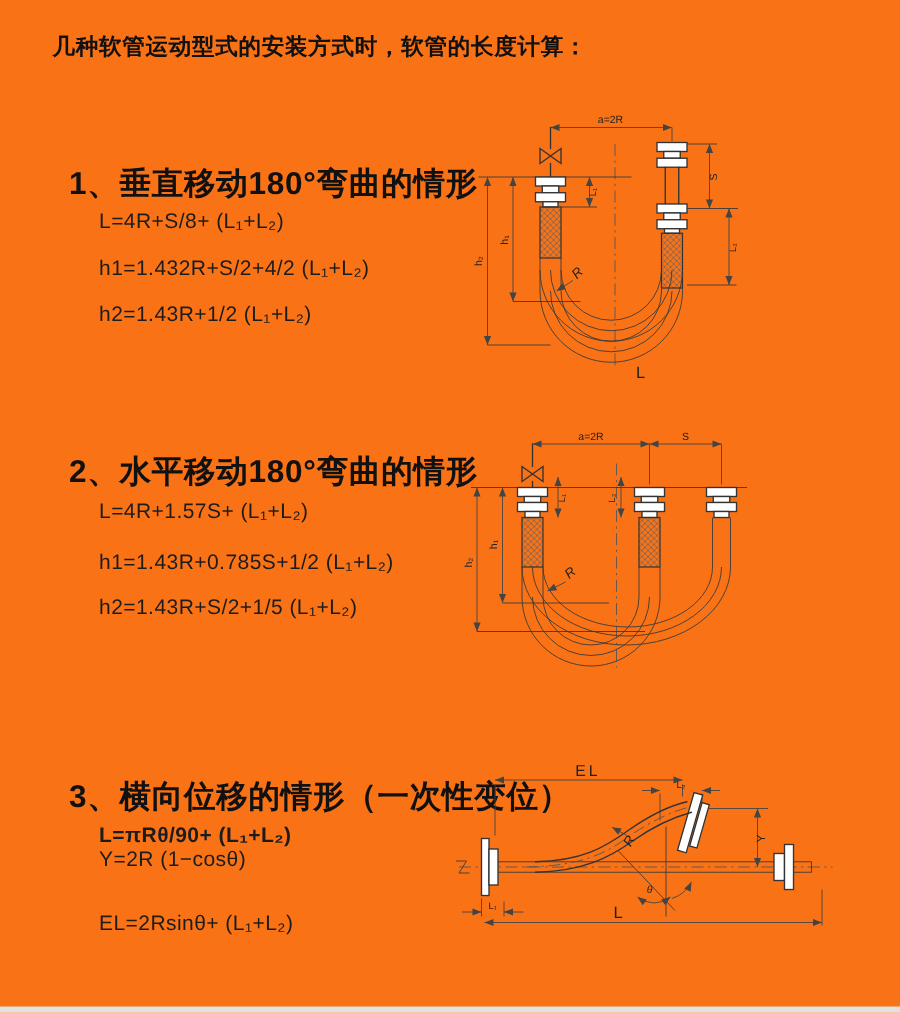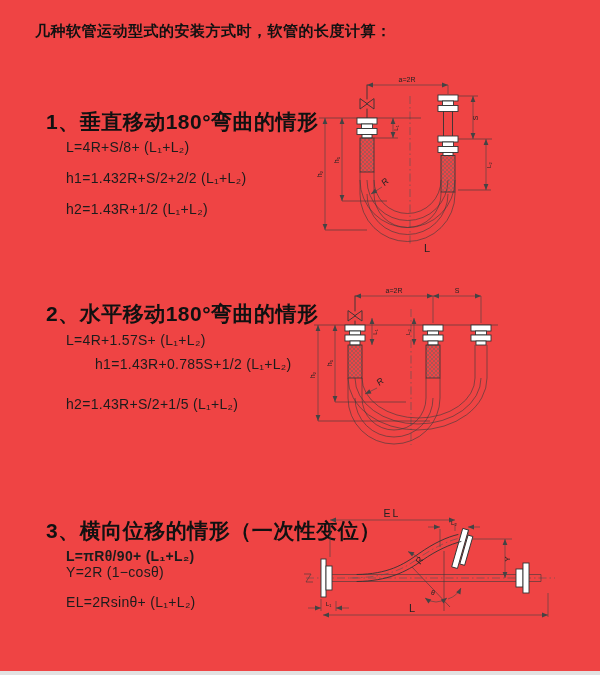--- a/index.html
+++ b/index.html
@@ -1,17 +1,17 @@
 <!DOCTYPE html>
 <html><head>
 <meta charset="utf-8">
 <style>
   html,body { margin:0; padding:0; background:#fff; }
   .page {
-    position:relative; width:600px; height:675px; background:#ef4444;
+    position:relative; width:600px; height:675px; background:#f97316;
     font-family:"Liberation Sans","DejaVu Sans",sans-serif; color:#1a1a1a;
     overflow:hidden;
   }
   .title {
     position:absolute; left:35px; top:22px;
     font-size:15px; font-weight:700; letter-spacing:0.5px; color:#111;
   }
   .section { position:absolute; left:46px; }
   .sec-heading { position:absolute; left:0; top:0; font-size:21px; font-weight:700; color:#111; letter-spacing:0.5px; white-space:nowrap; }
   .formula { position:absolute; left:20px; font-size:14px; color:#1c1c1c; letter-spacing:0.3px; white-space:nowrap; }
@@ -32,36 +32,36 @@
 </head>
 <body>
 
 <div class="page">
 
   <div class="title">几种软管运动型式的安装方式时，软管的长度计算：</div>
 
   <div class="section" style="top:108px;">
     <div class="sec-heading">1、垂直移动180°弯曲的情形</div>
     <div class="formula" style="top:31px;">L=4R+S/8+ (L₁+L₂)</div>
-    <div class="formula" style="top:62px;">h1=1.432R+S/2+2/2 (L₁+L₂)</div>
+    <div class="formula" style="top:62px;">h1=1.432R+S/2+4/2 (L₁+L₂)</div>
     <div class="formula" style="top:93px;">h2=1.43R+1/2 (L₁+L₂)</div>
   </div>
 
   <div class="section" style="top:300px;">
     <div class="sec-heading">2、水平移动180°弯曲的情形</div>
     <div class="formula" style="top:32px;">L=4R+1.57S+ (L₁+L₂)</div>
-    <div class="formula" style="top:56px;margin-left:29px;">h1=1.43R+0.785S+1/2 (L₁+L₂)</div>
+    <div class="formula" style="top:66px;">h1=1.43R+0.785S+1/2 (L₁+L₂)</div>
     <div class="formula" style="top:96px;">h2=1.43R+S/2+1/5 (L₁+L₂)</div>
   </div>
 
   <div class="section" style="top:517px;">
     <div class="sec-heading">3、横向位移的情形（一次性变位）</div>
     <div class="formula" style="top:31px;font-weight:bold;">L=πRθ/90+ (L₁+L₂)</div>
     <div class="formula" style="top:47px;">Y=2R (1−cosθ)</div>
-    <div class="formula" style="top:77px;">EL=2Rsinθ+ (L₁+L₂)</div>
+    <div class="formula" style="top:90px;">EL=2Rsinθ+ (L₁+L₂)</div>
   </div>
 
   <svg class="diagram" style="left:315px; top:70px;" width="272" height="192" viewBox="0 0 272 192">
     <defs>
       <marker id="ar1" viewBox="0 0 10 10" refX="10" refY="5" markerWidth="8" markerHeight="6" markerUnits="userSpaceOnUse" orient="auto-start-reverse">
         <path d="M0,1 L10,5 L0,9 z" fill="#444"></path>
       </marker>
       <pattern id="braid1" width="4" height="4" patternUnits="userSpaceOnUse">
         <path d="M0,4 L4,0 M0,0 L4,4" stroke="#666" stroke-width="0.5"></path>
       </pattern>

